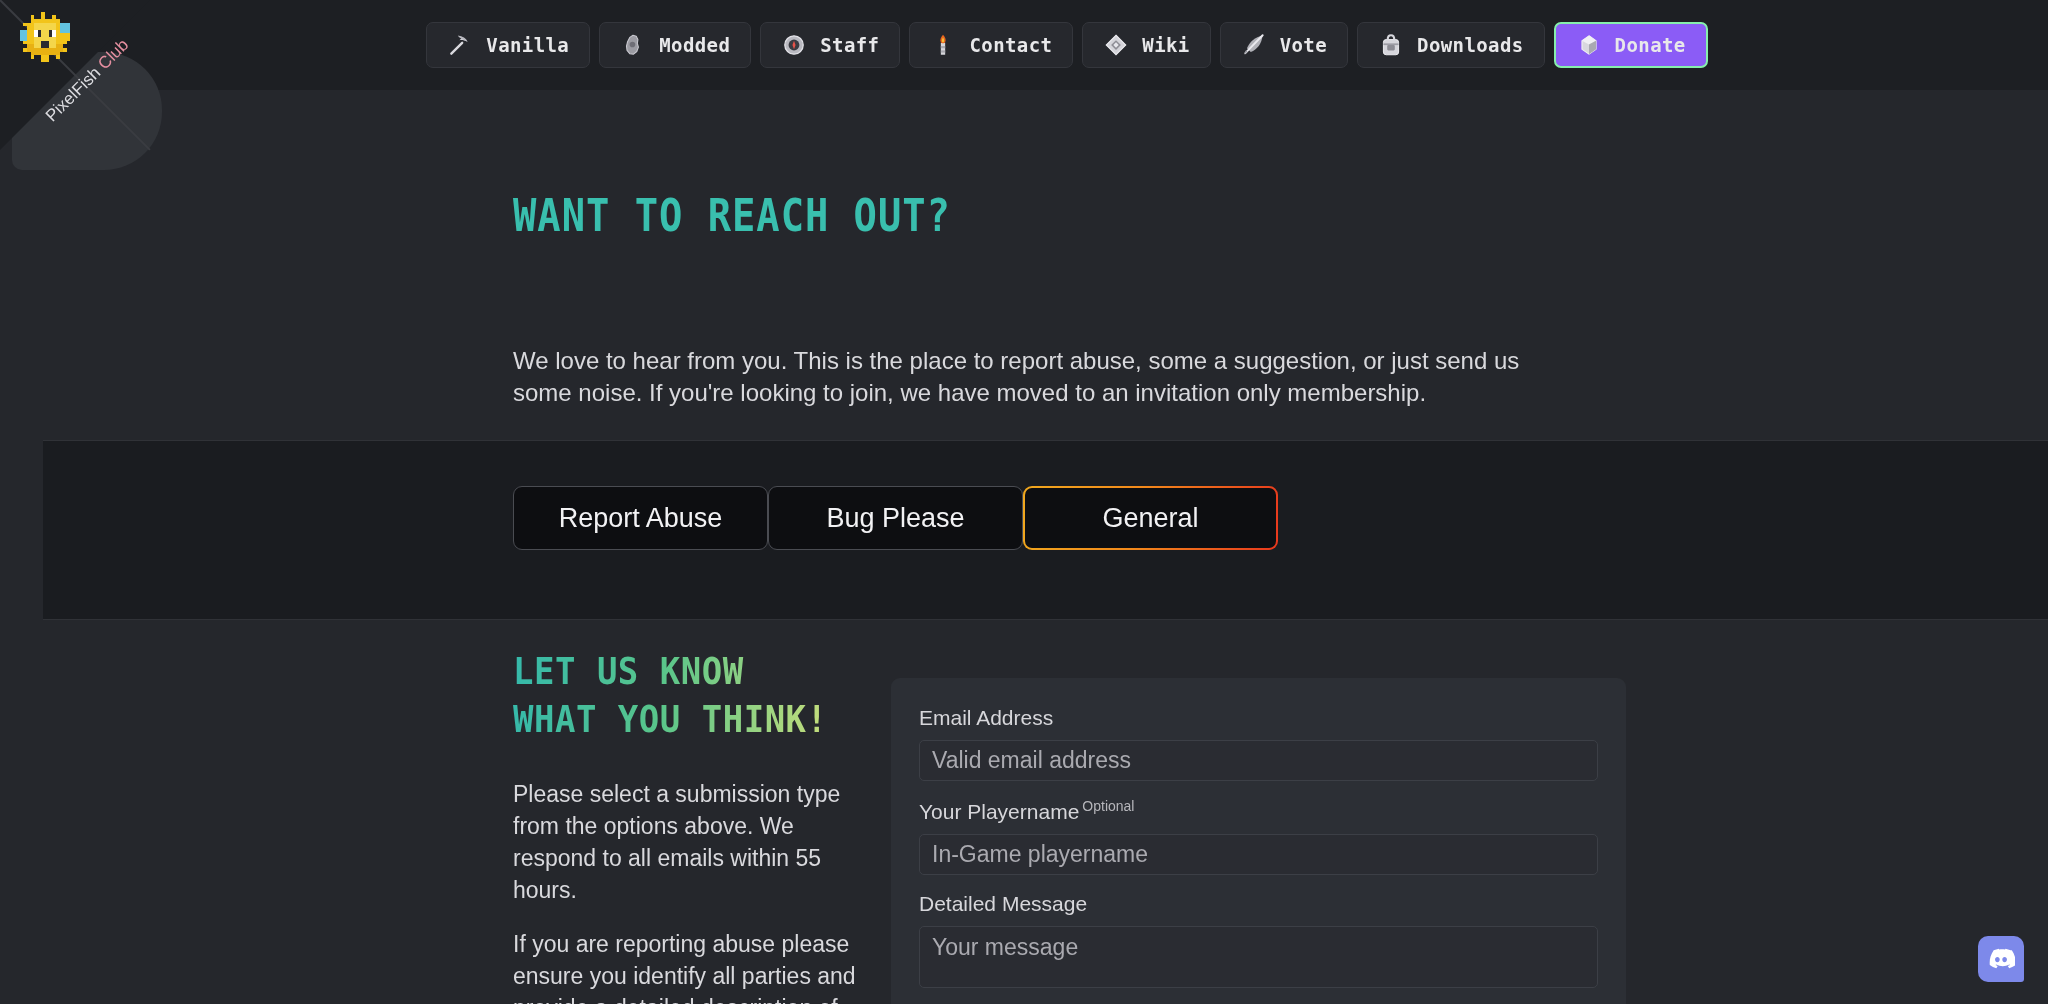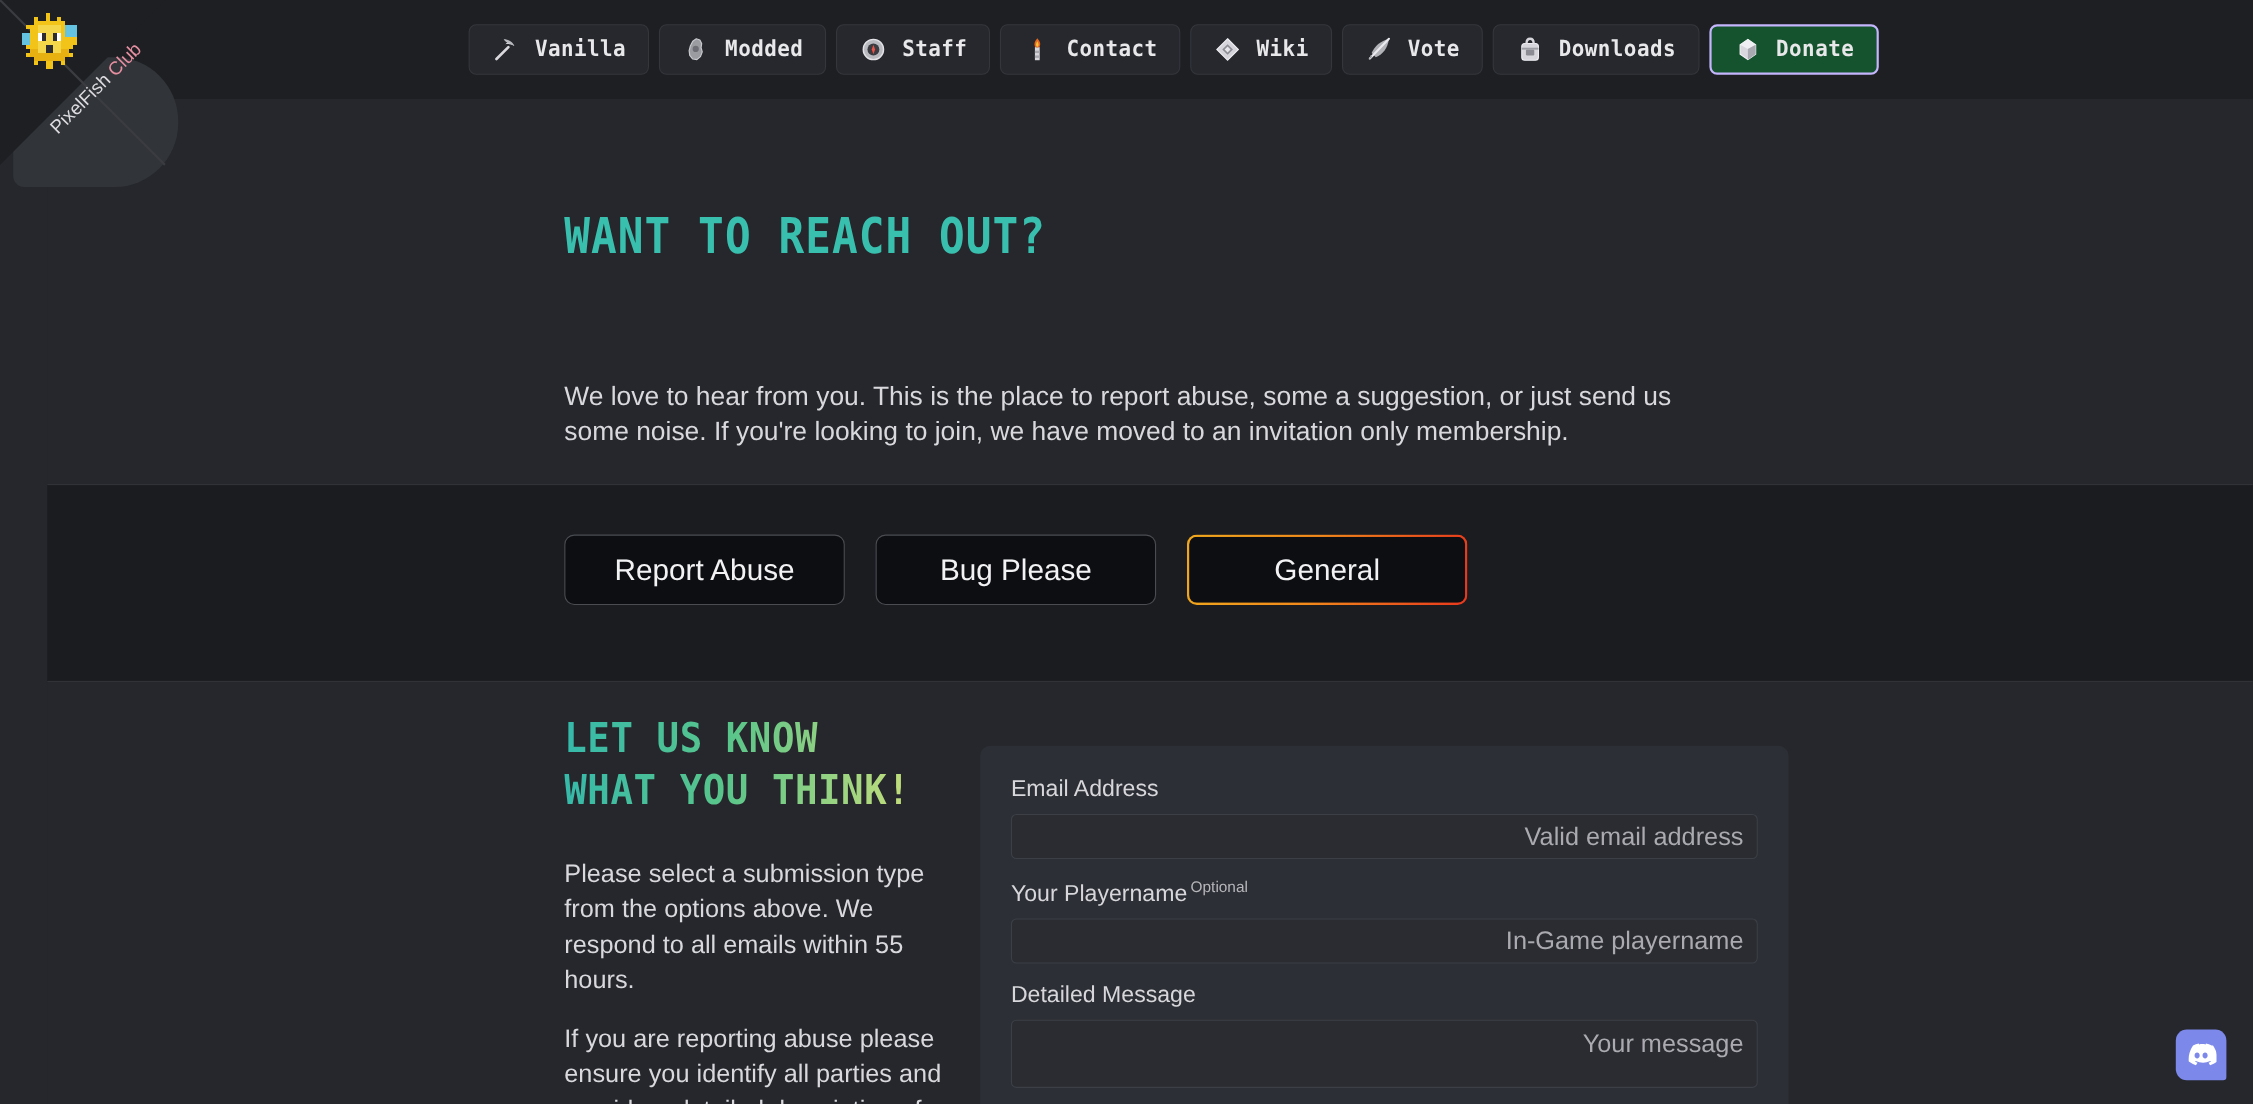--- a/index.html
+++ b/index.html
@@ -42,22 +42,22 @@
   .nav-item {
     display: flex; align-items: center; gap: 13px;
     height: 46px;
     padding: 0 20px;
     background: #26282d;
     border: 1px solid #34363c;
     border-radius: 7px;
     cursor: pointer;
   }
   .nav-item.primary {
-    background: #14532d;
-    border: 2px solid #c4b5fd;
+    background: #8b5cf6;
+    border: 2px solid #86efac;
     align-items: center;
   }
   .nav-label {
     color: #e8e8ea;
     font-size: 19px;
     letter-spacing: .4px;
     font-weight: 700;
     font-family: "DejaVu Sans Mono", monospace;
     transform: scaleY(1.06);
     white-space: nowrap;
@@ -135,21 +135,21 @@
   
   .section-cats {
     position: absolute; left: 0; top: 440px;
     width: 2048px; height: 180px;
     background: #1a1c20;
     border-top: 1px solid #303237;
     border-bottom: 1px solid #303237;
   }
   .cats {
     position: absolute; left: 470px; top: 45px;
-    display: flex; gap: 28px;
+    display: flex; 
   }
   .cat-btn {
     width: 255px; height: 64px;
     display: flex; align-items: center; justify-content: center;
     background: #0d0e11;
     border: 1px solid #4a4c52;
     border-radius: 9px;
     color: #f2f2f4;
     font-size: 27px;
     cursor: pointer;
@@ -214,21 +214,20 @@
     width: 679px; height: 41px;
     background: #2a2c32;
     border: 1px solid #3c3f46;
     border-radius: 5px;
     color: #b9b9bf;
     font-size: 23px;
     font-family: "Liberation Sans", sans-serif;
     padding: 0 12px;
     display: flex; align-items: center;
     margin-bottom: 17px;
-    justify-content: flex-end;
   }
   .field-input.area { height: 62px; align-items: flex-start; padding-top: 7px; margin-bottom: 0; }
   .ph { color: #aaaab0; }
 
   
   .discord-widget {
     position: absolute; right: 24px; bottom: 22px;
     width: 46px; height: 46px;
     background: #7d89ea;
     border-radius: 10px 10px 3px 10px;

